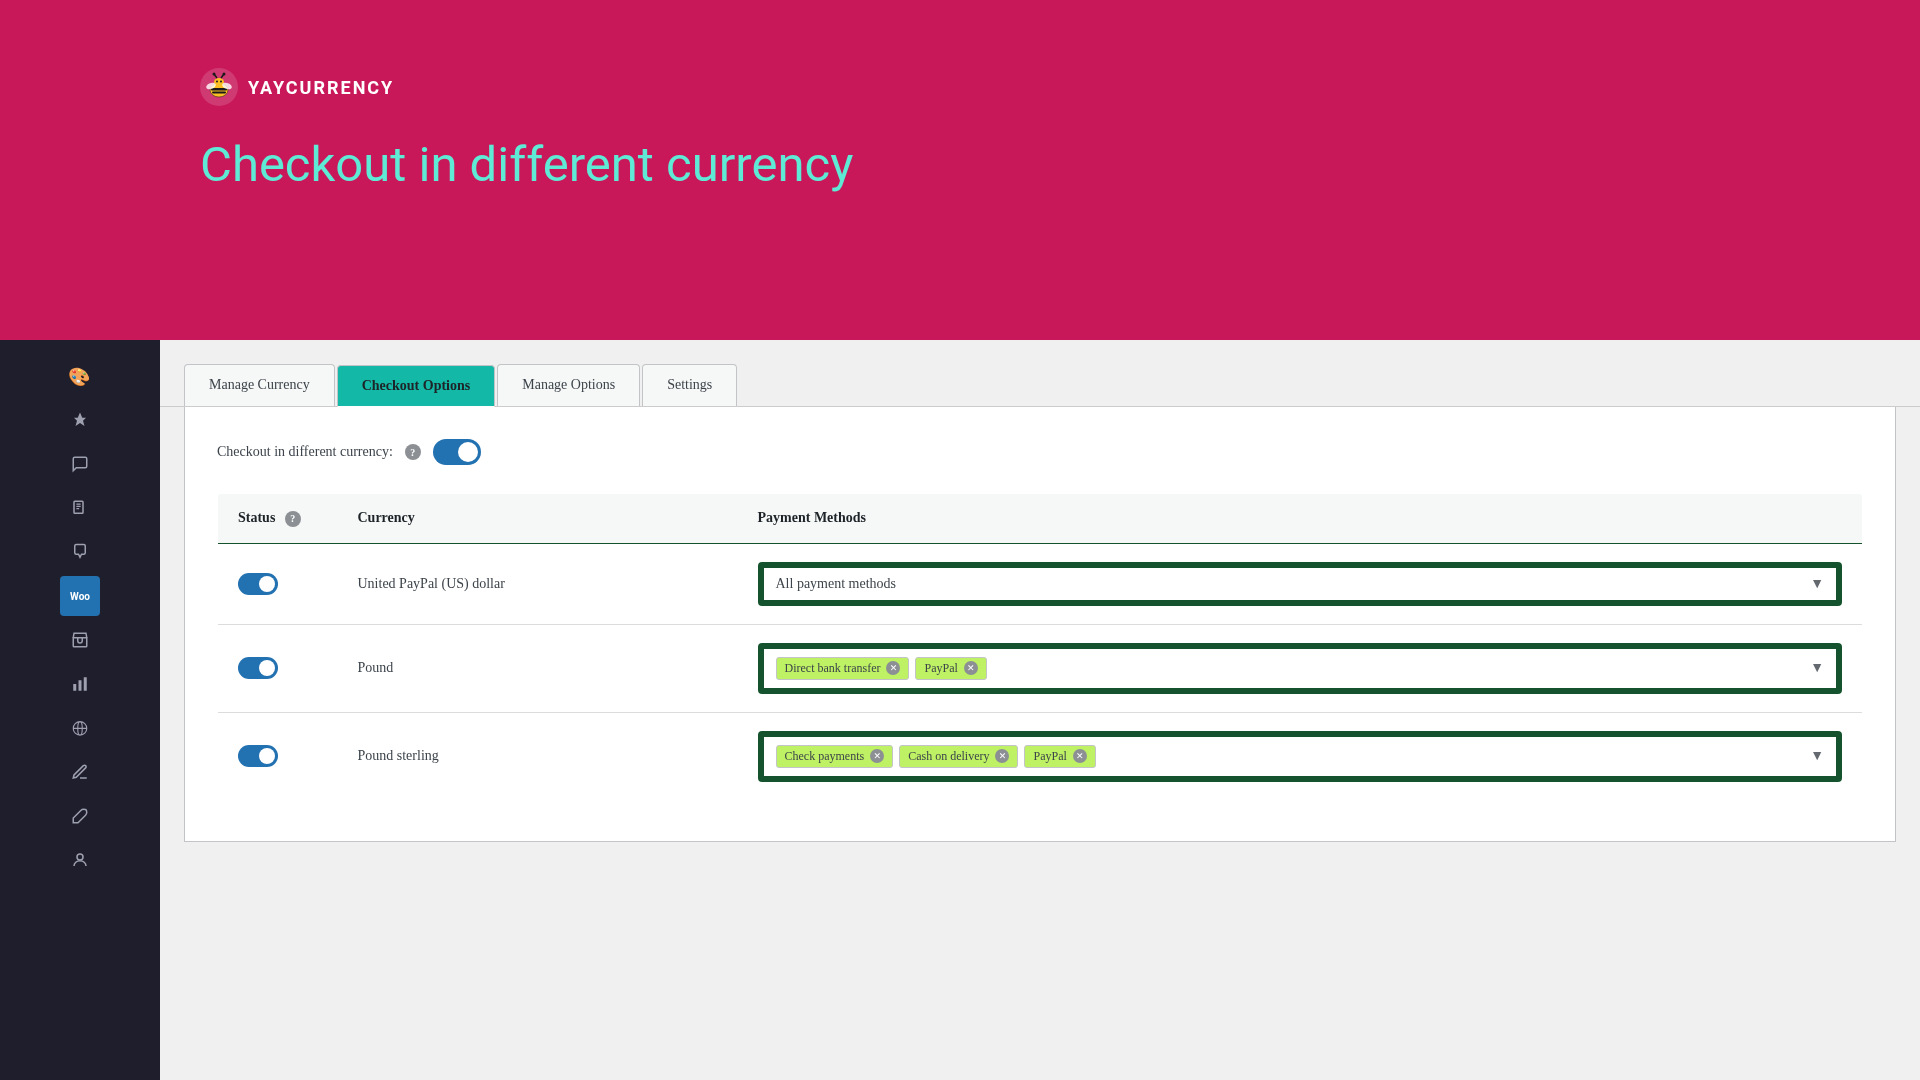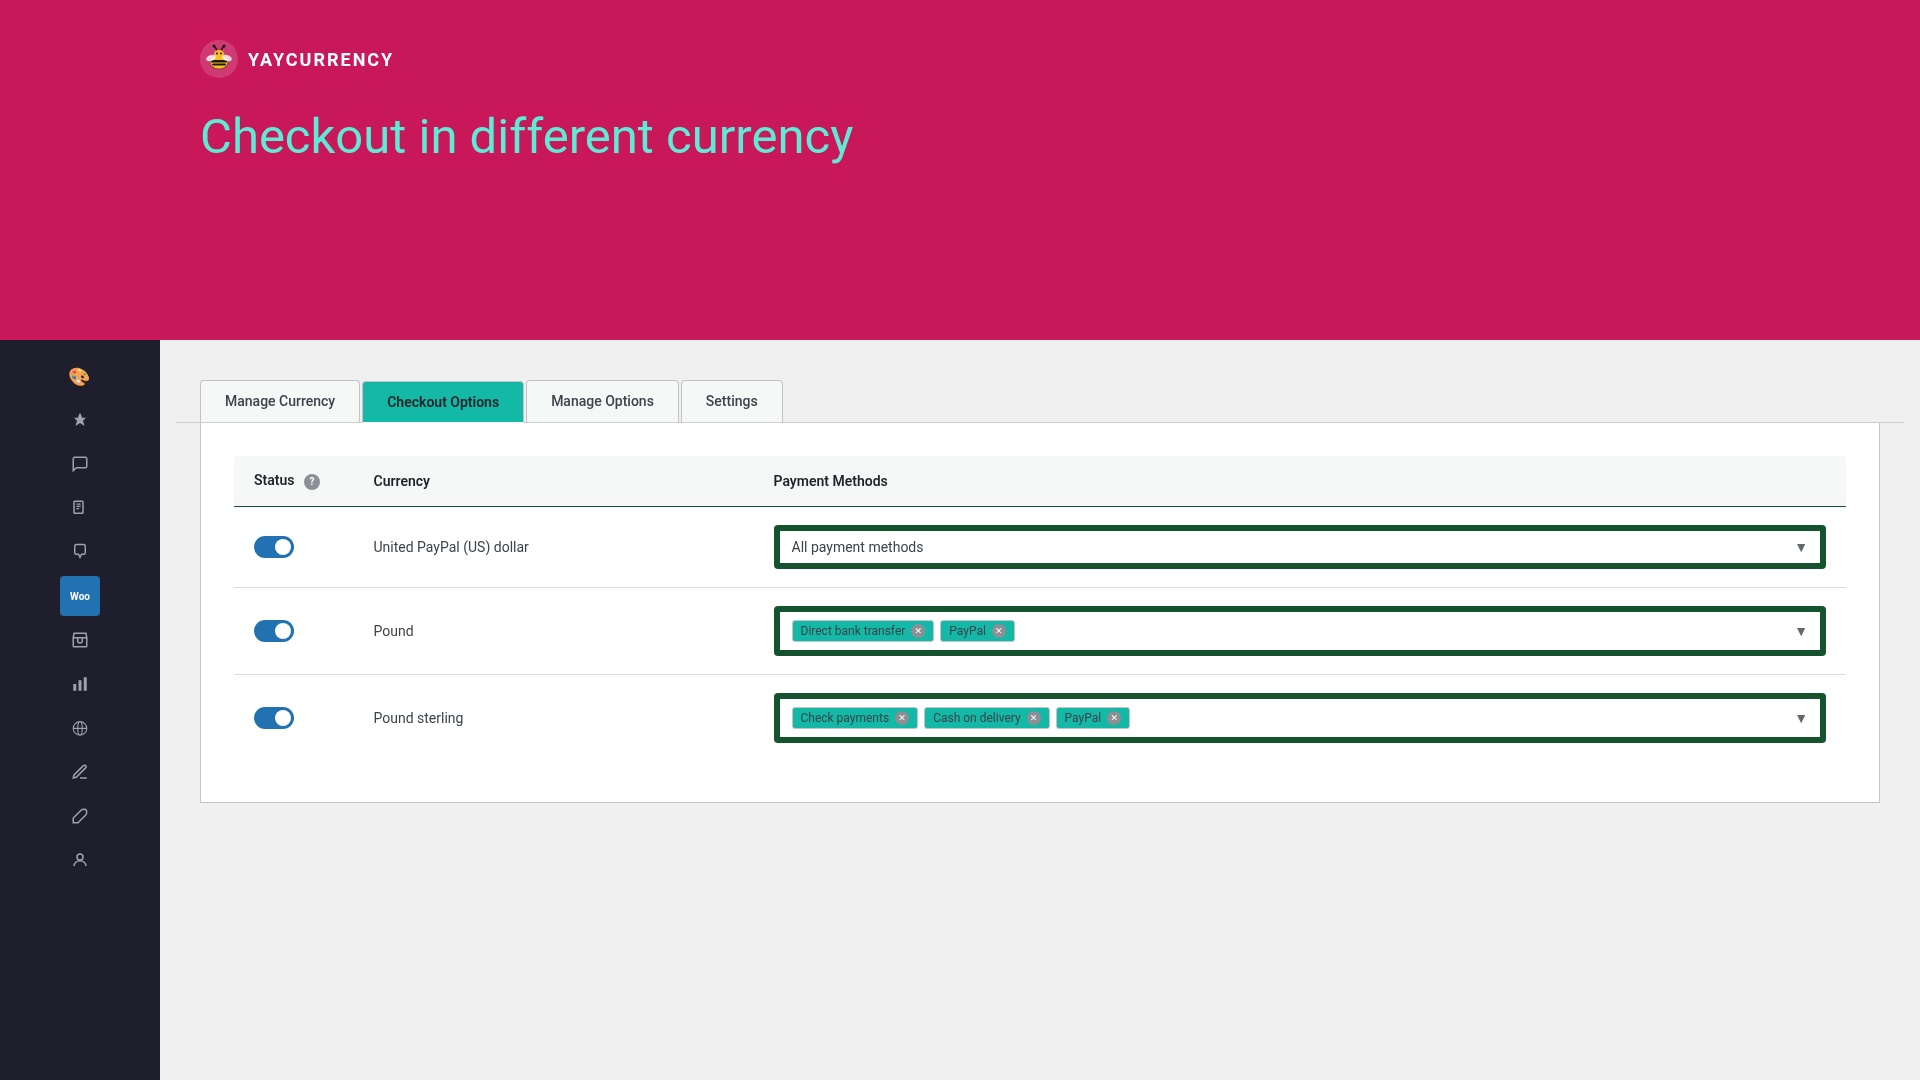--- a/index.html
+++ b/index.html
@@ -1,21 +1,21 @@
 <!DOCTYPE html>
 <html><head>
   <meta charset="utf-8">
   <style>
     * { box-sizing: border-box; margin: 0; padding: 0; }
     body { font-family: -apple-system, BlinkMacSystemFont, 'Segoe UI', Roboto, sans-serif; background: #c8185a; width: 1920px; height: 1080px; overflow: hidden; }
 
     
     .hero {
       background: #c8185a;
-      padding: 40px 0 60px 200px;
+      padding: 68px 0 60px 200px;
       min-height: 340px;
     }
     .brand {
       display: flex;
       align-items: center;
       gap: 10px;
       margin-bottom: 32px;
     }
     .brand-bee {
       width: 38px;
@@ -64,22 +64,23 @@
       cursor: pointer;
     }
     .sidebar-icon.active {
       background: #2271b1;
       color: #fff;
     }
 
     
     .content {
       flex: 1;
-      padding: 16px;
+      padding: 0;
       background: #f0f0f1;
+      font-family: Liberation Serif, serif;
     }
 
     
     .tabs {
       display: flex;
       gap: 0;
       background: #f0f0f1;
       padding: 24px 24px 0 24px;
       border-bottom: 1px solid #ccc;
     }
@@ -219,21 +220,21 @@
     .payment-tags {
       display: flex;
       flex-wrap: wrap;
       gap: 6px;
       flex: 1;
     }
     .payment-tag {
       display: flex;
       align-items: center;
       gap: 6px;
-      background: #14b8a6;
+      background: #bef264;
       border: 1px solid #c3c4c7;
       border-radius: 3px;
       padding: 3px 8px;
       font-size: 12px;
       color: #3c434a;
     }
     .payment-tag-remove {
       width: 14px;
       height: 14px;
       background: #8c8f94;
@@ -372,20 +373,25 @@
 
     <div class="tabs">
       <div class="tab">Manage Currency</div>
       <div class="tab active">Checkout Options</div>
       <div class="tab">Manage Options</div>
       <div class="tab">Settings</div>
     </div>
 
     <div class="panel">
 
+      <div class="toggle-row">
+        <span class="toggle-label">Checkout in different currency:</span>
+        <span class="help-icon">?</span>
+        <div class="toggle"></div>
+      </div>
 
       <table class="currency-table">
         <thead>
           <tr>
             <th class="col-status">
               <span>Status</span>
               <span class="help-icon" style="margin-left:6px;">?</span>
             </th>
             <th class="col-currency">Currency</th>
             <th class="col-payment">Payment Methods</th>

